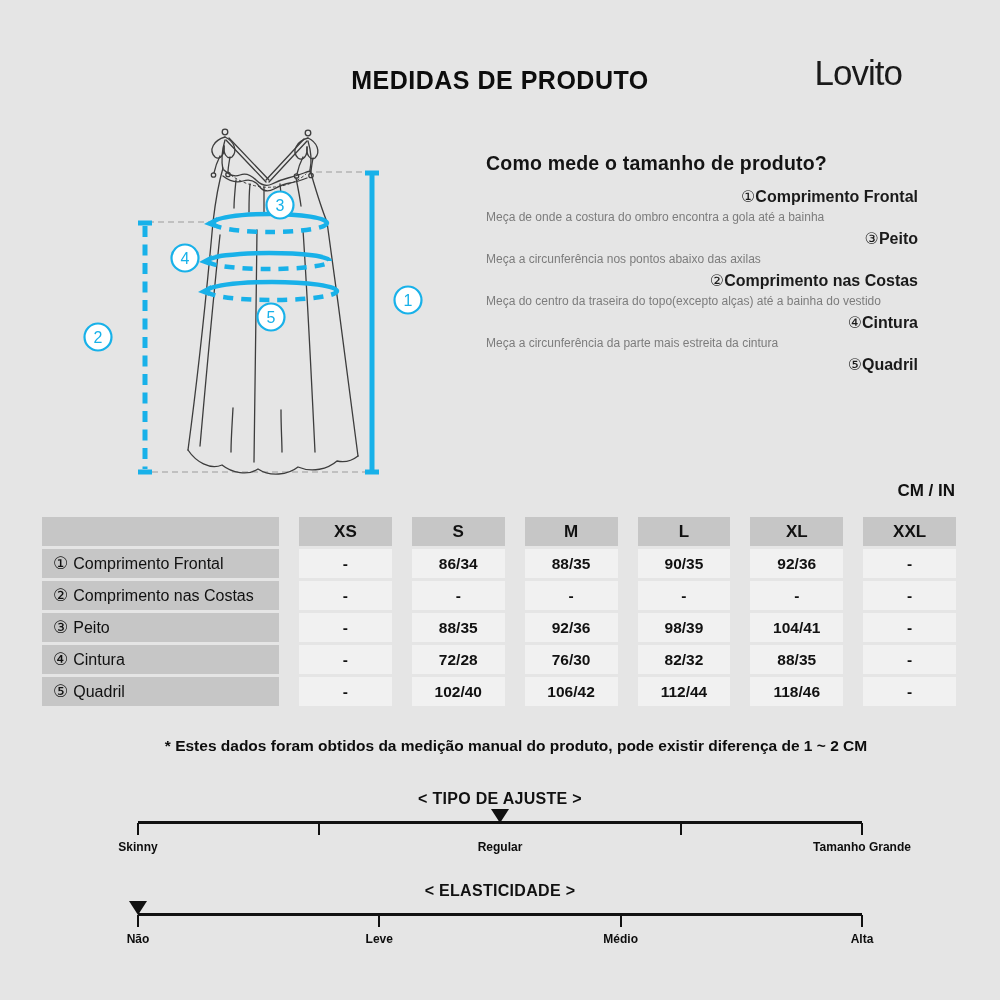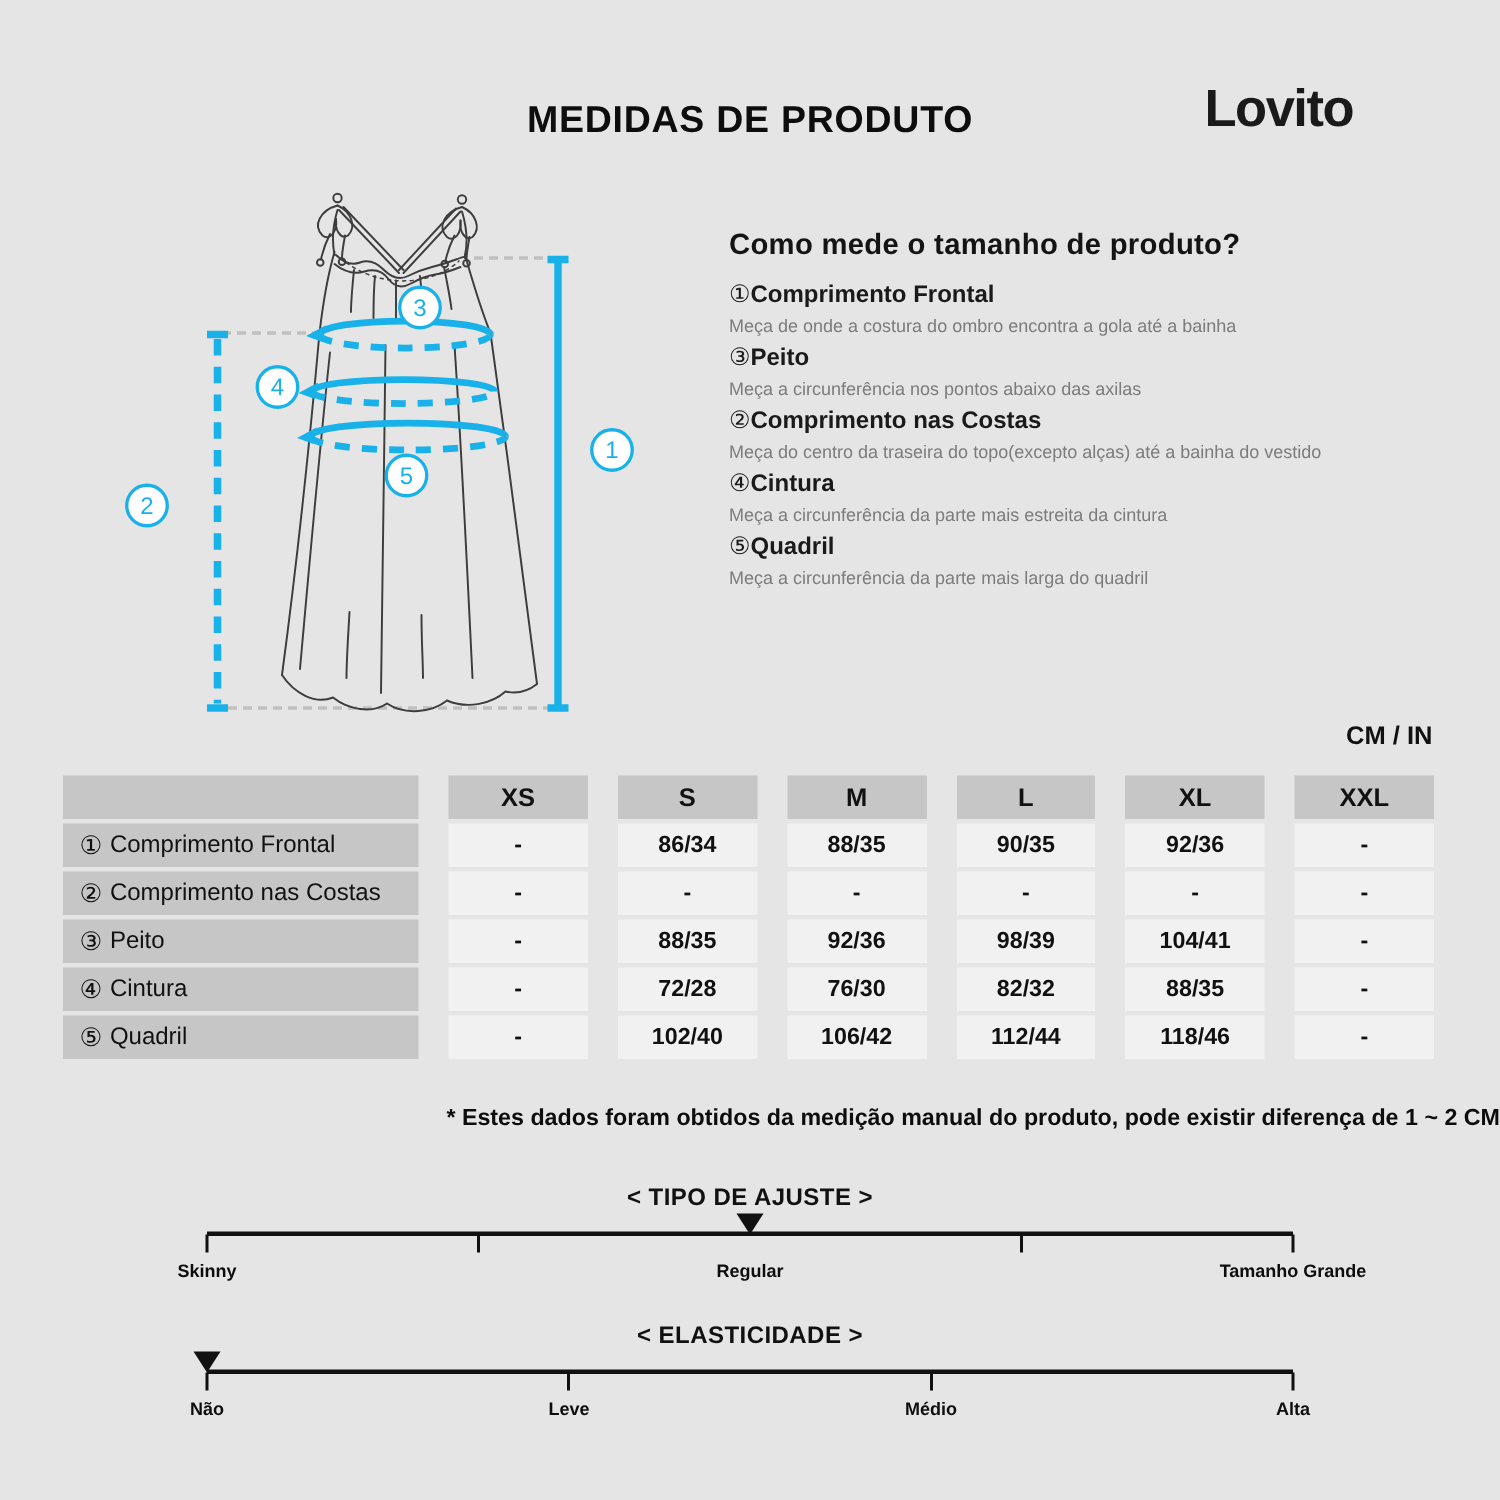--- a/index.html
+++ b/index.html
@@ -3,46 +3,46 @@
 <meta charset="utf-8">
 <style>
   * { margin:0; padding:0; box-sizing:border-box; }
   html,body { background:#ffffff; }
   body { font-family:"Liberation Sans","DejaVu Sans",sans-serif; color:#111; }
   .page { position:relative; width:1000px; height:1000px; background:#e5e5e5; overflow:hidden; }
 
   
   .page-title { position:absolute; top:66px; left:0; right:0; text-align:center;
     font-size:25px; font-weight:800; letter-spacing:.5px; color:#0d0d0d; }
-  .brand-logo { position:absolute; top:53px; right:98px; font-size:35px; font-weight:700;
+  .brand-logo { position:absolute; top:53px; right:98px; font-size:35px; font-weight:400;
     letter-spacing:-1px; color:#1a1a1a; }
 
   
   .diagram { position:absolute; left:60px; top:110px; width:420px; height:380px; }
 
   
   .guide { position:absolute; left:486px; top:152px; width:432px; }
   .guide-heading { font-size:19.5px; font-weight:800; color:#141414; margin-bottom:11px; letter-spacing:.2px; }
-  .guide-item .lbl-line { font-size:16px; font-weight:700; color:#1a1a1a; line-height:21px; }
+  .guide-item .lbl-line { font-size:16px; font-weight:700; color:#1a1a1a; line-height:21px;text-align:right; }
   .guide-item .lbl-line .cnum { font-weight:400; font-size:16px; }
   .guide-item .desc { font-size:12px; color:#7c7c7c; line-height:21px; }
 
   
   .units-label { position:absolute; top:481px; right:45px; font-size:17px; font-weight:800; }
   .size-table { position:absolute; left:42px; top:517px; width:914px;
     display:grid; grid-template-columns:237px repeat(6,1fr); gap:3px 20px; }
   .cell { height:29px; display:flex; align-items:center; justify-content:center;
     background:#f1f1f1; font-size:15.5px; font-weight:700; color:#111; }
   .cell.head { background:#c6c6c6; font-size:17px; font-weight:800; }
   .cell.lbl { background:#c6c6c6; justify-content:flex-start; padding-left:11px;
     font-weight:400; font-size:16px; }
   .cell.lbl .cnum { font-size:17px; margin-right:5px; }
 
   
-  .footnote { position:absolute; top:737px; left:0; right:0; text-align:right;
+  .footnote { position:absolute; top:737px; left:0; right:0; text-align:center;
     font-size:15.5px; font-weight:700; color:#0d0d0d;padding-left:32px; }
 
   
   .slider { position:absolute; left:138px; width:724px; }
   .slider-title { text-align:center; font-size:16px; font-weight:800; letter-spacing:.3px; margin-bottom:13px; }
   .scale { position:relative; height:12px; border-top:3px solid #111; }
   .tick { position:absolute; top:-1px; width:2px; height:12px; background:#111; transform:translateX(-50%); }
   .pointer { position:absolute; top:-15px; transform:translateX(-50%); width:0; height:0;
     border-left:9px solid transparent; border-right:9px solid transparent; border-top:14px solid #111; }
   .slabels { position:relative; height:24px; margin-top:7px; }
@@ -181,21 +181,20 @@
     <div class="guide-item">
       <div class="lbl-line"><span class="cnum">②</span><span>Comprimento nas Costas</span></div>
       <div class="desc">Meça do centro da traseira do topo(excepto alças) até a bainha do vestido</div>
     </div>
     <div class="guide-item">
       <div class="lbl-line"><span class="cnum">④</span><span>Cintura</span></div>
       <div class="desc">Meça a circunferência da parte mais estreita da cintura</div>
     </div>
     <div class="guide-item">
       <div class="lbl-line"><span class="cnum">⑤</span><span>Quadril</span></div>
-      <div class="desc">Meça a circunferência da parte mais larga do quadril</div>
     </div>
   </div>
 
   <div class="units-label">CM / IN</div>
 
   <div class="size-table">
     <div class="cell head lbl"></div>
     <div class="cell head">XS</div>
     <div class="cell head">S</div>
     <div class="cell head">M</div>

